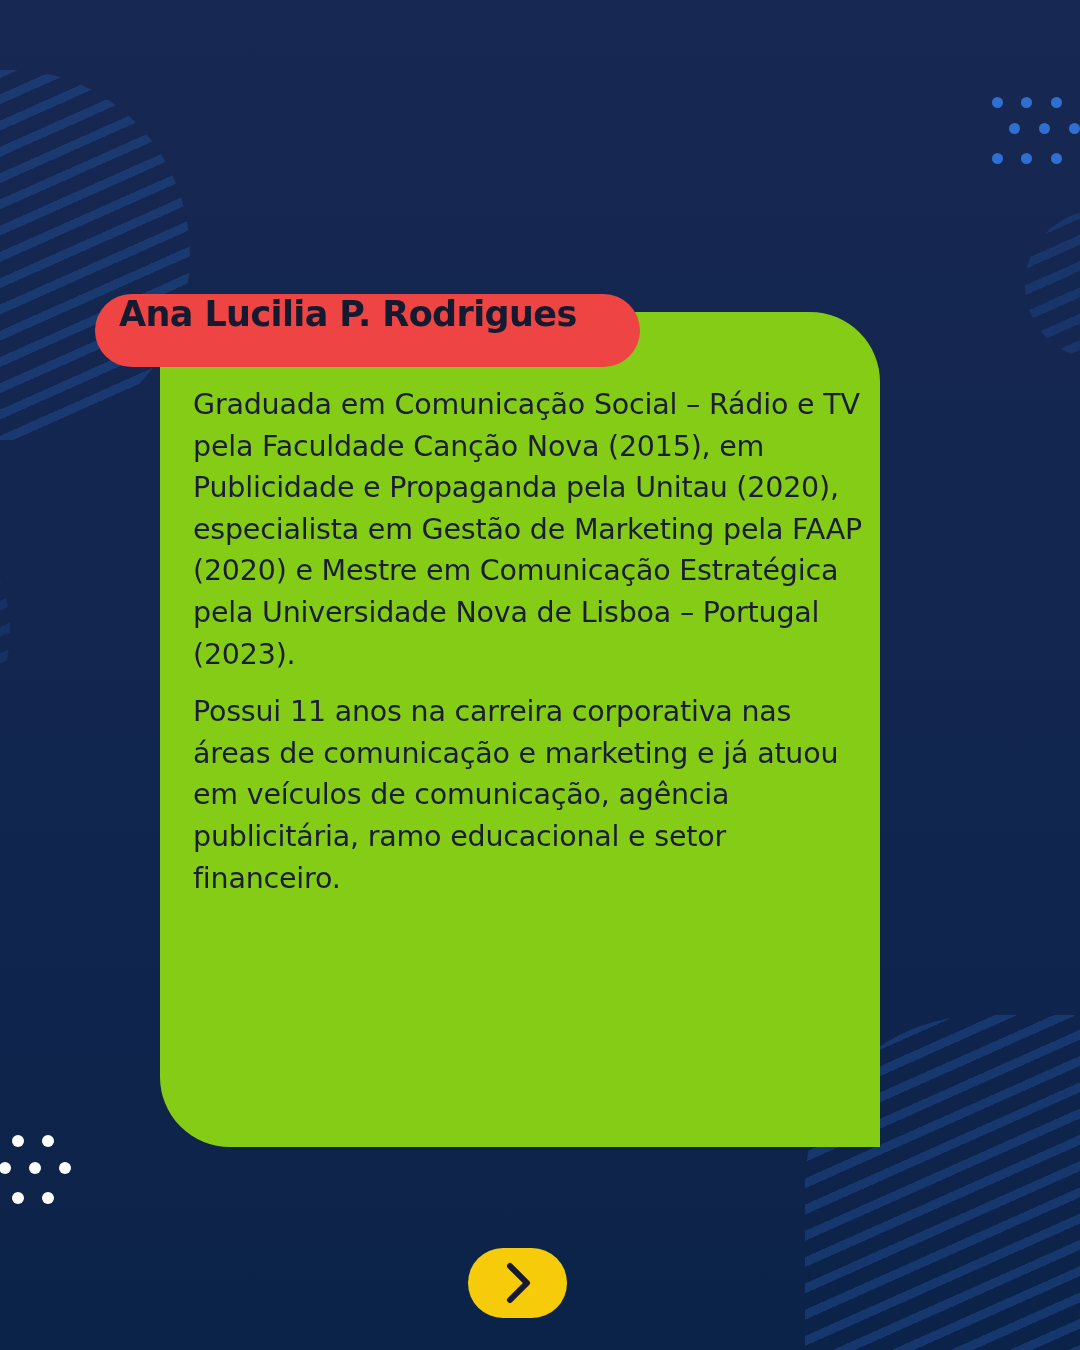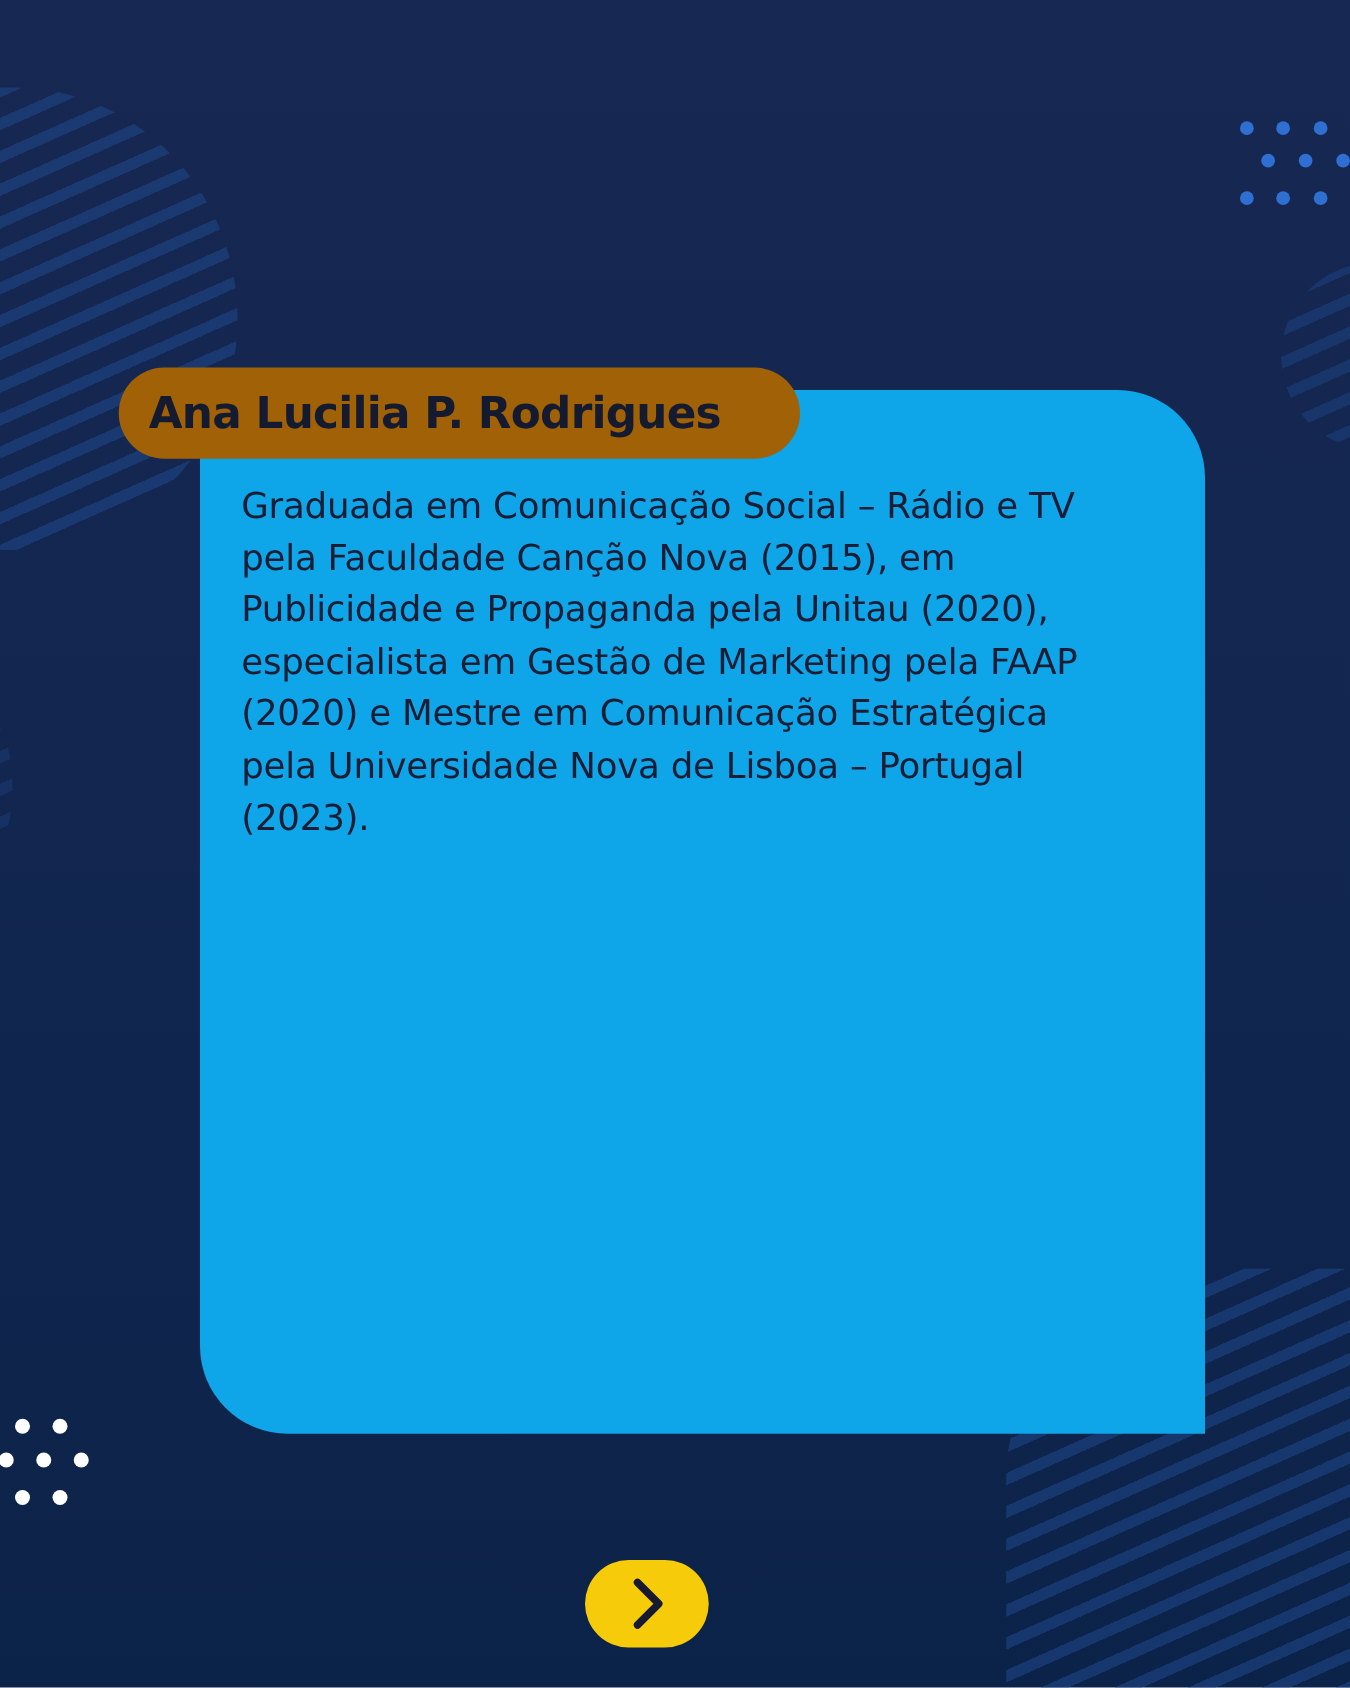--- a/index.html
+++ b/index.html
@@ -25,42 +25,42 @@
     .deco-br { left: 805px; top: 1015px; width: 390px; height: 420px; border-radius: 46% 0 0 0 / 40% 0 0 0; }
 
     .dots { position: absolute; }
     .dot { position: absolute; width: 11px; height: 11px; border-radius: 50%; }
     .dots-blue .dot { background: #2f6fd1; }
     .dots-white .dot { background: #ffffff; width: 12px; height: 12px; }
 
     .card {
       position: absolute;
       left: 160px; top: 312px;
-      width: 804px; height: 835px;
-      background: #0ea5e9;
+      width: 720px; height: 835px;
+      background: #84cc16;
       border-radius: 0 70px 0 70px;
     }
     .card-body {
       position: absolute;
       left: 33px; top: 72px;
       width: 680px;
       color: #1a1d33;
       font-size: 28.5px;
       line-height: 41.6px;
       letter-spacing: -0.2px;
     }
     .card-body p { margin-bottom: 16px; }
 
     .name-pill {
       position: absolute;
       left: 95px; top: 294px;
       width: 545px; height: 73px;
-      background: #a16207;
+      background: #ef4444;
       border-radius: 37px;
-      display: flex; align-items: center;
+      display: flex; align-items: flex-start;
       padding-left: 24px;
     }
     .name-pill span {
       font-family: "DejaVu Sans", "Liberation Sans", sans-serif;
       font-weight: bold;
       font-size: 35px;
       color: #141a2f;
       letter-spacing: -0.6px;
     }
 
@@ -100,20 +100,21 @@
   <div class="dot" style="left:-1px; top:27px;"></div>
   <div class="dot" style="left:29px; top:27px;"></div>
   <div class="dot" style="left:59px; top:27px;"></div>
   <div class="dot" style="left:12px; top:57px;"></div>
   <div class="dot" style="left:42px; top:57px;"></div>
 </div>
 
 <div class="card">
   <div class="card-body">
     <p>Graduada em Comunicação Social – Rádio e TV pela Faculdade Canção Nova (2015), em Publicidade e Propaganda pela Unitau (2020), especialista em Gestão de Marketing pela FAAP (2020) e Mestre em Comunicação Estratégica pela Universidade Nova de Lisboa – Portugal (2023).</p>
+    <p>Possui 11 anos na carreira corporativa nas áreas de comunicação e marketing e já atuou em veículos de comunicação, agência publicitária, ramo educacional e setor financeiro.</p>
   </div>
 </div>
 
 <div class="name-pill">
   <span>Ana Lucilia P. Rodrigues</span>
 </div>
 
 <div class="next-button">
   <svg width="34" height="48" viewBox="0 0 34 48">
     <polyline points="9,7 26,24 9,41" fill="none" stroke="#161a30" stroke-width="6" stroke-linecap="round" stroke-linejoin="round"></polyline>

